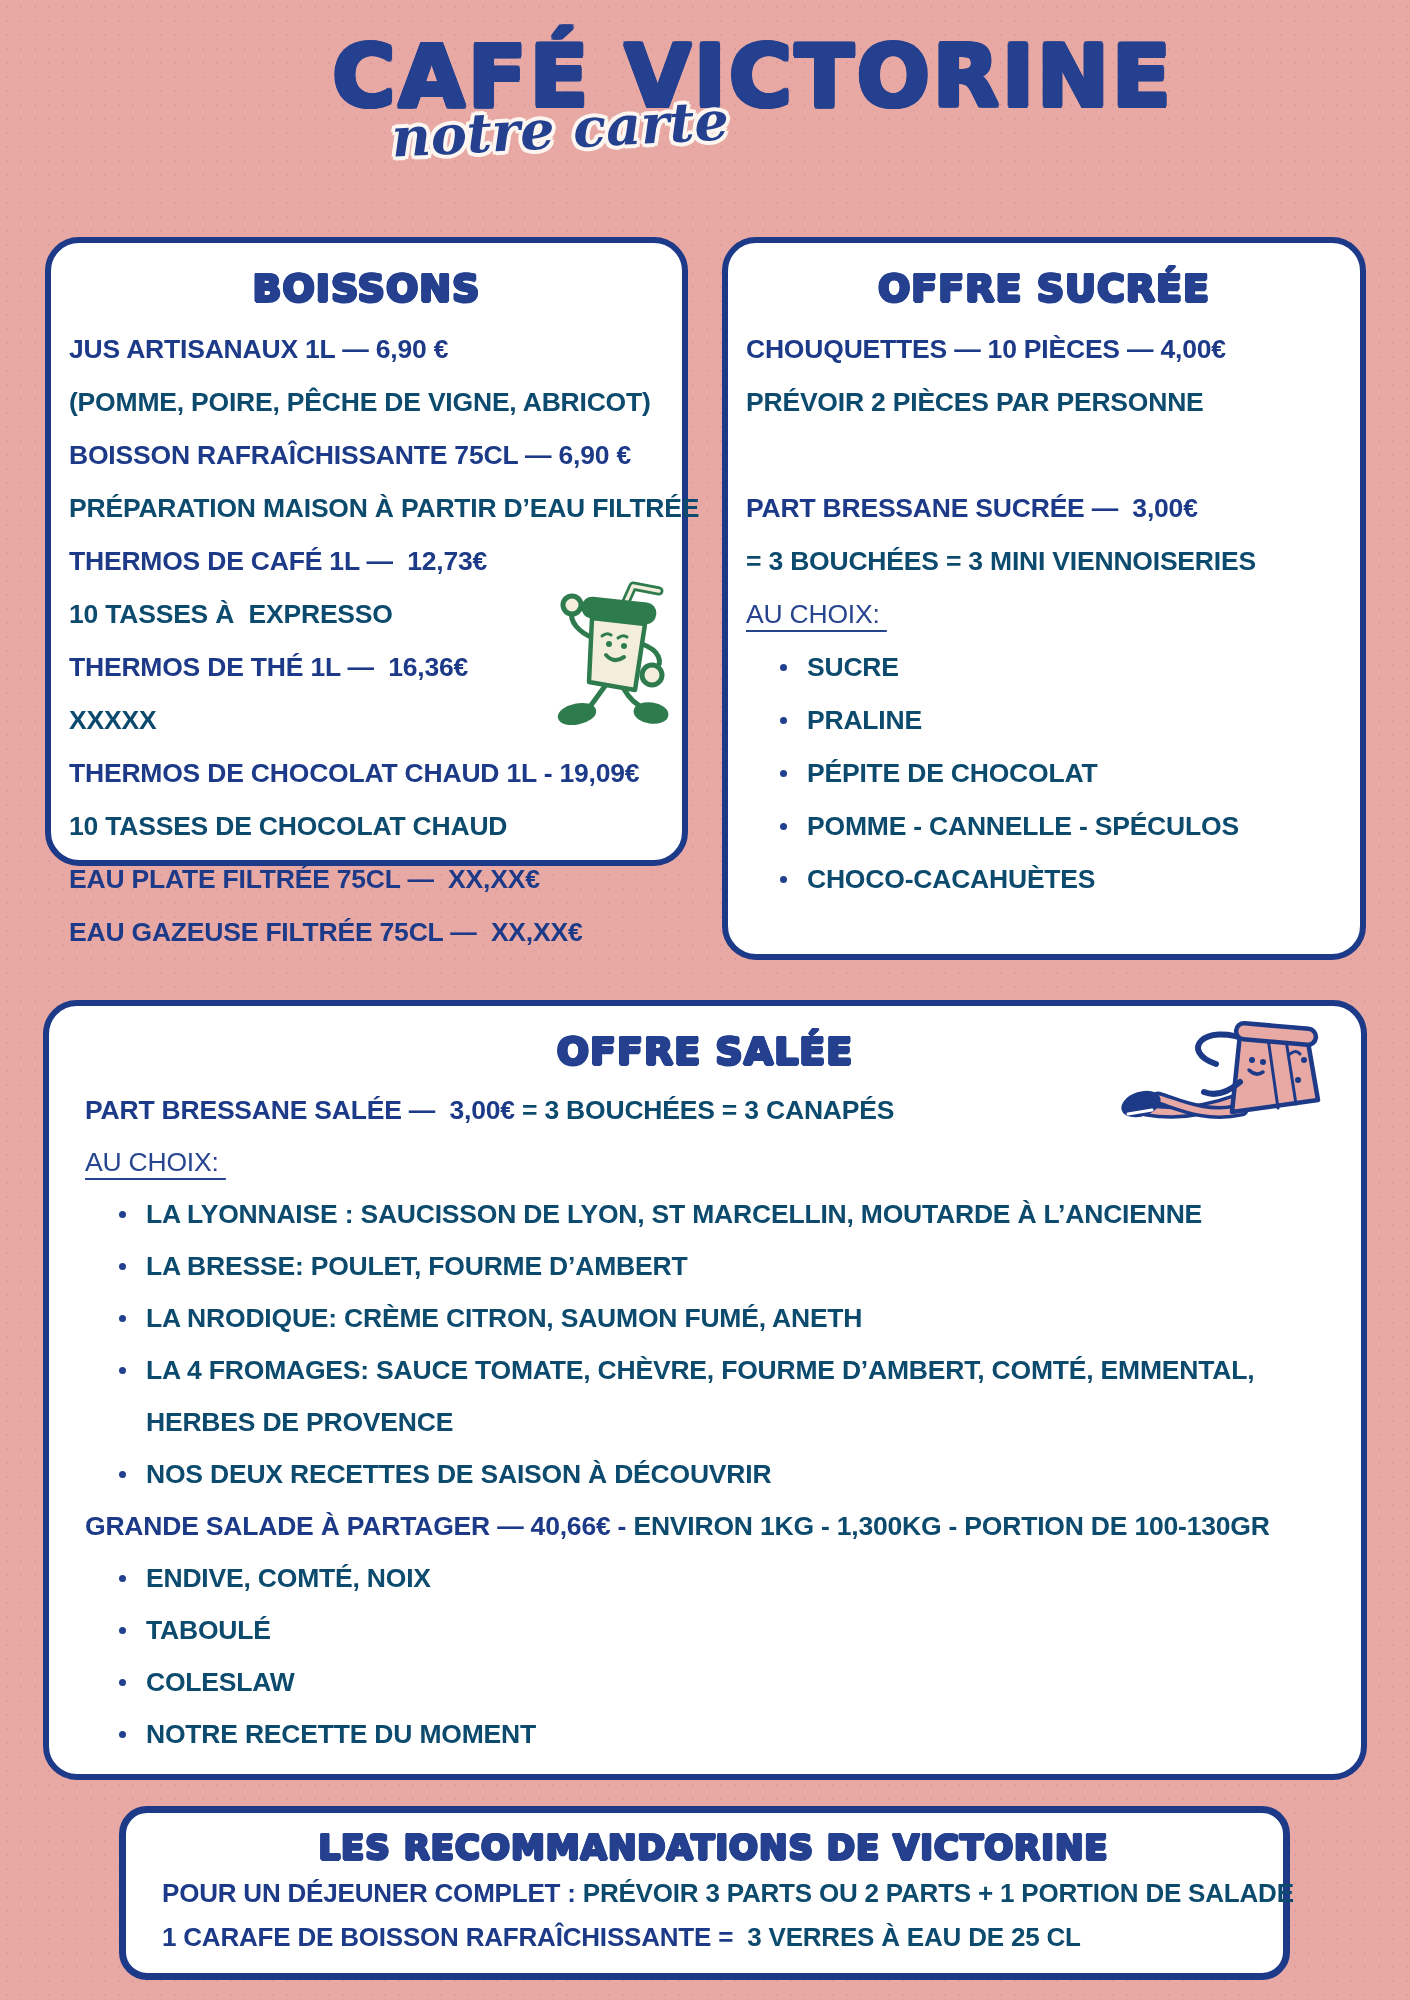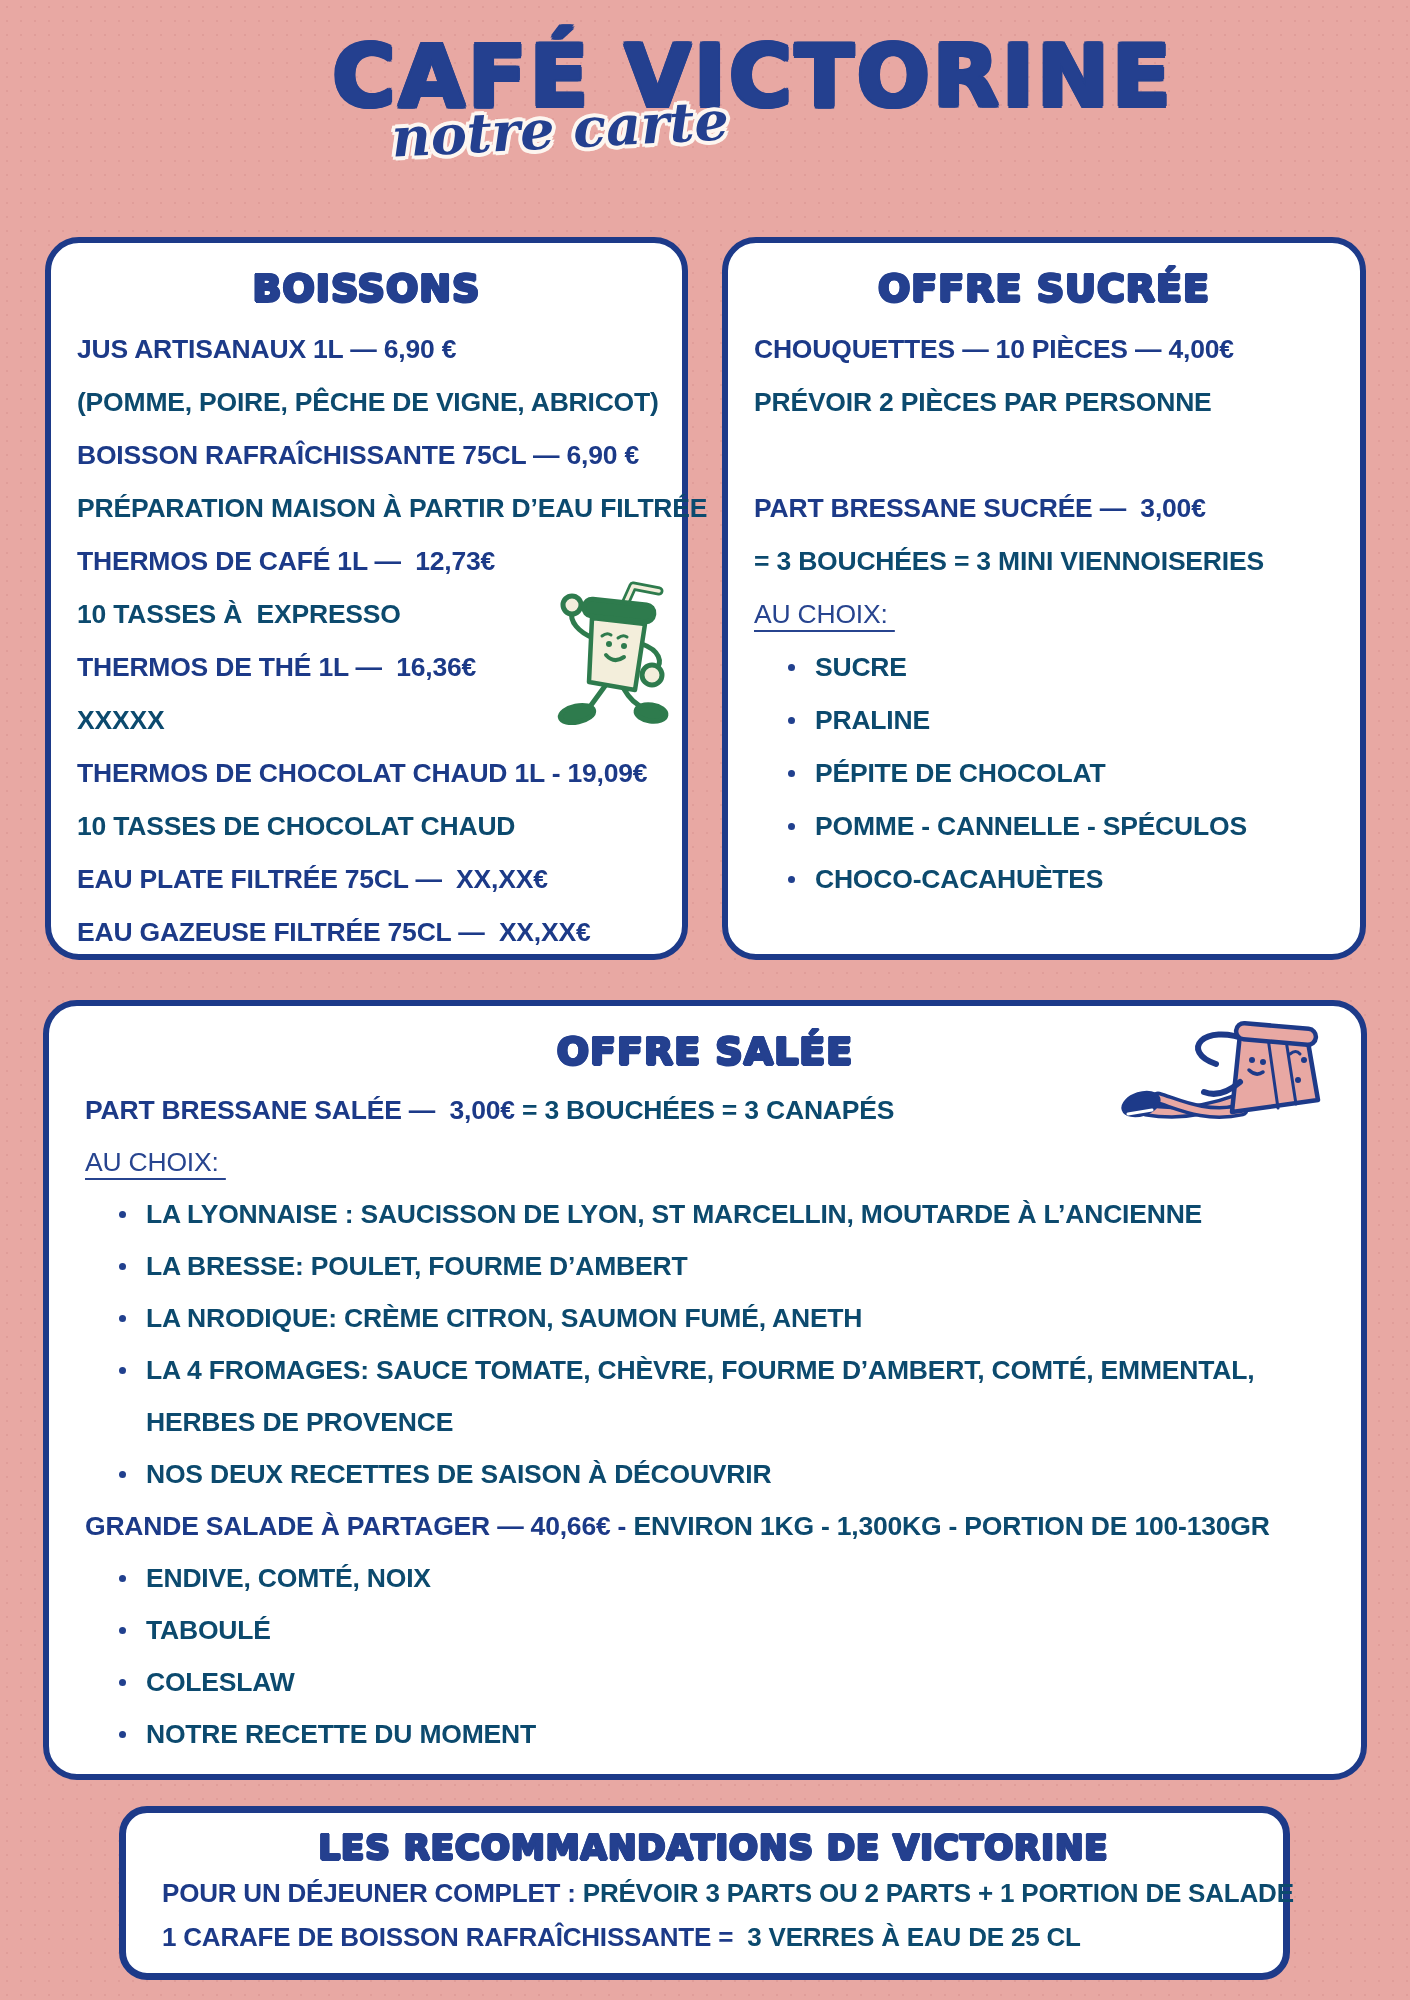--- a/index.html
+++ b/index.html
@@ -34,27 +34,27 @@
     font-size:54px;line-height:60px;color:#24408f;
     transform:rotate(-3deg);
     text-shadow:4px 0 0 #fdf6f0,-4px 0 0 #fdf6f0,0 4px 0 #fdf6f0,0 -4px 0 #fdf6f0,
                 3px 3px 0 #fdf6f0,-3px 3px 0 #fdf6f0,3px -3px 0 #fdf6f0,-3px -3px 0 #fdf6f0;
   }
   
   .panel{
     position:absolute;background:#ffffff;
     border:6px solid #1d3a89;border-radius:34px;box-sizing:border-box;
   }
-  #panel-boissons{left:45px;top:237px;width:643px;height:723px;}
+  #panel-boissons{left:45px;top:237px;width:643px;height:629px;}
   #panel-sucree{left:722px;top:237px;width:644px;height:723px;}
   #panel-salee{left:43px;top:1000px;width:1324px;height:780px;}
   #panel-reco{left:119px;top:1806px;width:1171px;height:174px;border-width:7px;border-radius:28px;}
   .panel-title{font-size:38px;line-height:46px;text-align:center;margin-top:22px;}
   
-  .lines{margin-top:12px;padding:0 26px;}
+  .lines{margin-top:12px;padding:0 18px;}
   .line{height:53px;display:flex;align-items:center;font-size:26.5px;letter-spacing:-0.2px;}
   .b{font-weight:bold;color:#1c3a88;white-space:pre;}
   .r{font-weight:bold;color:#0c4a6e;white-space:pre;}
   .u{font-weight:normal;color:#27448f;white-space:pre;
      text-decoration:underline;text-underline-offset:7px;text-decoration-thickness:2px;}
   .dot{width:7px;height:7px;border-radius:50%;background:#21408e;margin:0 20px 0 34px;flex:none;}
   .cont{padding-left:61px;}
   
   #panel-salee .line{height:52px;}
   #panel-salee .lines{margin-top:10px;padding:0 36px;}

